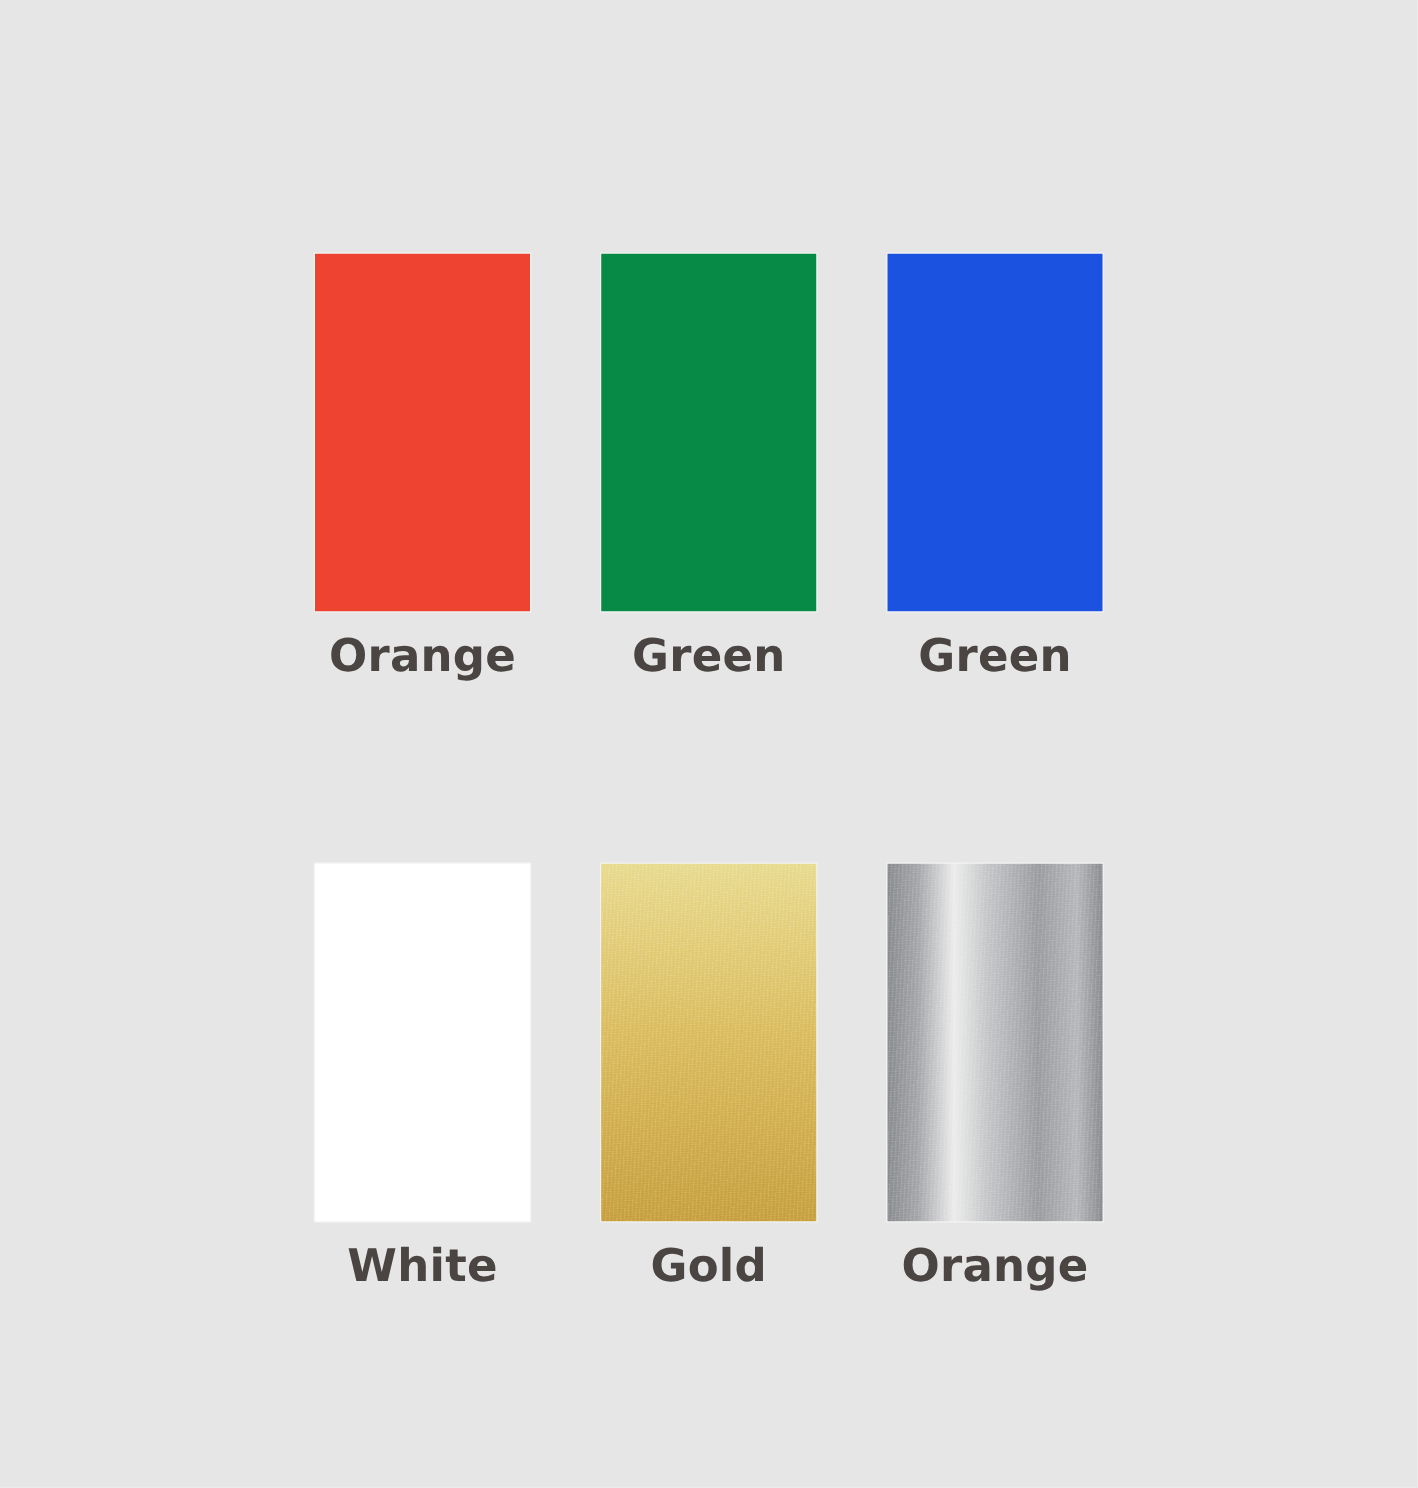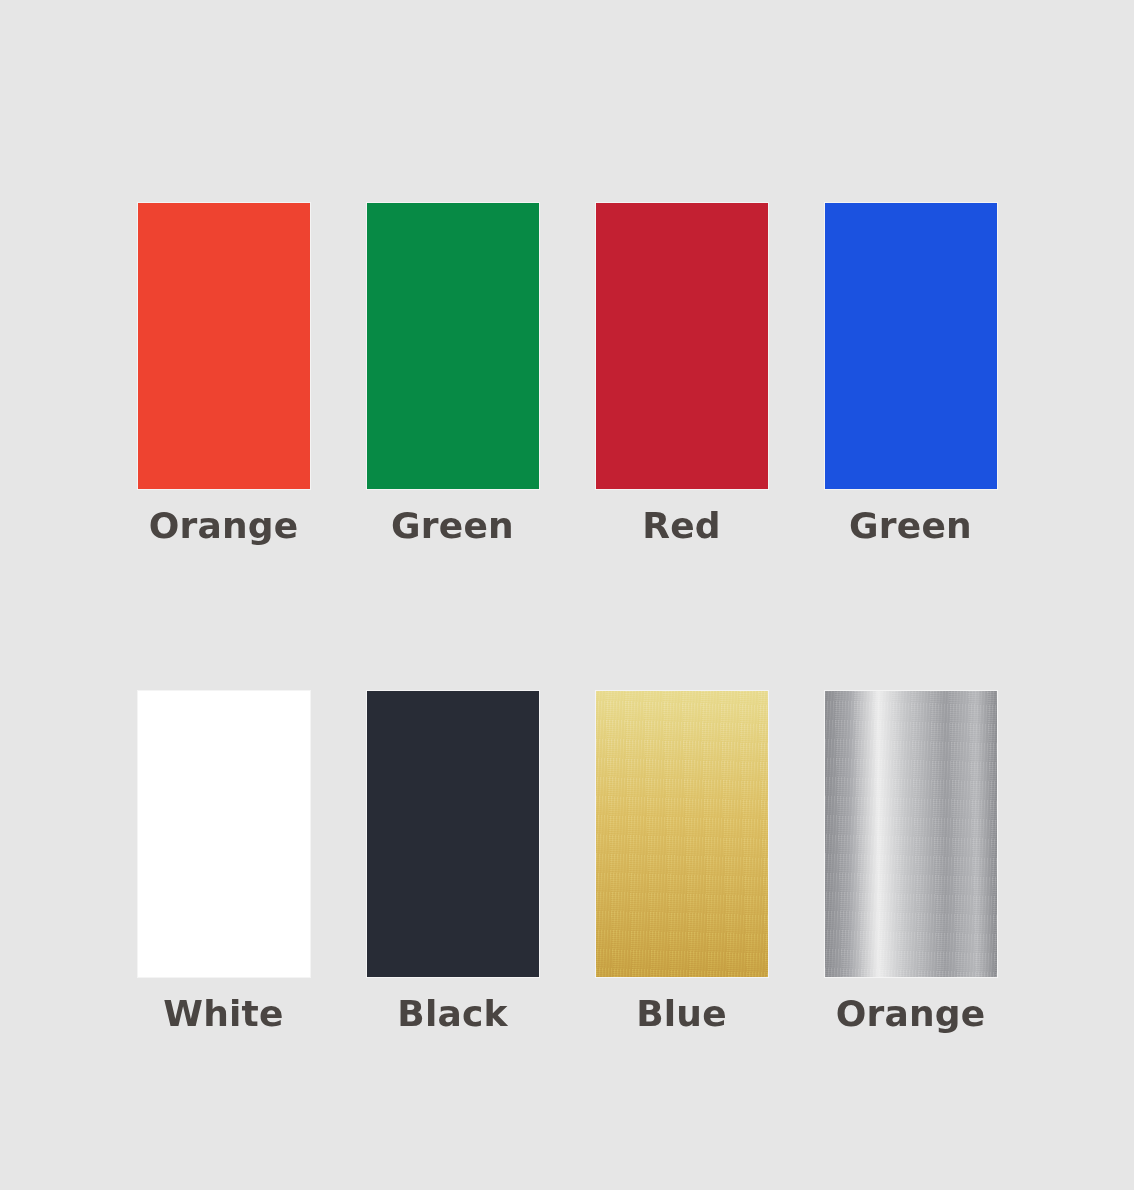--- a/index.html
+++ b/index.html
@@ -93,47 +93,39 @@
     <div class="swatch-cell">
       <div class="swatch-chip" id="chip-0-0" style="background: rgb(238, 67, 48);"></div>
       <div class="swatch-label">Orange</div>
     </div>
 
     <div class="swatch-cell">
       <div class="swatch-chip" id="chip-0-1" style="background: rgb(7, 138, 69);"></div>
       <div class="swatch-label">Green</div>
     </div>
 
-    <div class="swatch-cell">
-      <div class="swatch-chip" id="chip-0-2" style="background: rgb(195, 32, 50);"></div>
-      <div class="swatch-label">Red</div>
-    </div>
 
     <div class="swatch-cell">
       <div class="swatch-chip" id="chip-0-3" style="background: rgb(27, 82, 224);"></div>
       <div class="swatch-label">Green</div>
     </div>
 
   </div>
 
   <div class="swatch-row row-second">
 
     <div class="swatch-cell">
       <div class="swatch-chip" id="chip-1-0" style="background: rgb(255, 255, 255);"></div>
       <div class="swatch-label">White</div>
     </div>
 
-    <div class="swatch-cell">
-      <div class="swatch-chip" id="chip-1-1" style="background: rgb(40, 44, 54);"></div>
-      <div class="swatch-label">Black</div>
-    </div>
 
     <div class="swatch-cell">
       <div class="swatch-chip metallic chip-gold" id="chip-1-2" style="background: linear-gradient(rgb(233, 220, 146) 0%, rgb(221, 192, 102) 45%, rgb(201, 163, 68) 100%);"></div>
-      <div class="swatch-label">Blue</div>
+      <div class="swatch-label">Gold</div>
     </div>
 
     <div class="swatch-cell">
       <div class="swatch-chip metallic chip-silver" id="chip-1-3" style="background: linear-gradient(to right, rgb(143, 144, 148) 0%, rgb(168, 169, 173) 14%, rgb(237, 237, 237) 31%, rgb(200, 201, 203) 46%, rgb(159, 160, 164) 70%, rgb(185, 186, 189) 88%, rgb(143, 144, 148) 100%);"></div>
       <div class="swatch-label">Orange</div>
     </div>
 
   </div>
 
 </div>

